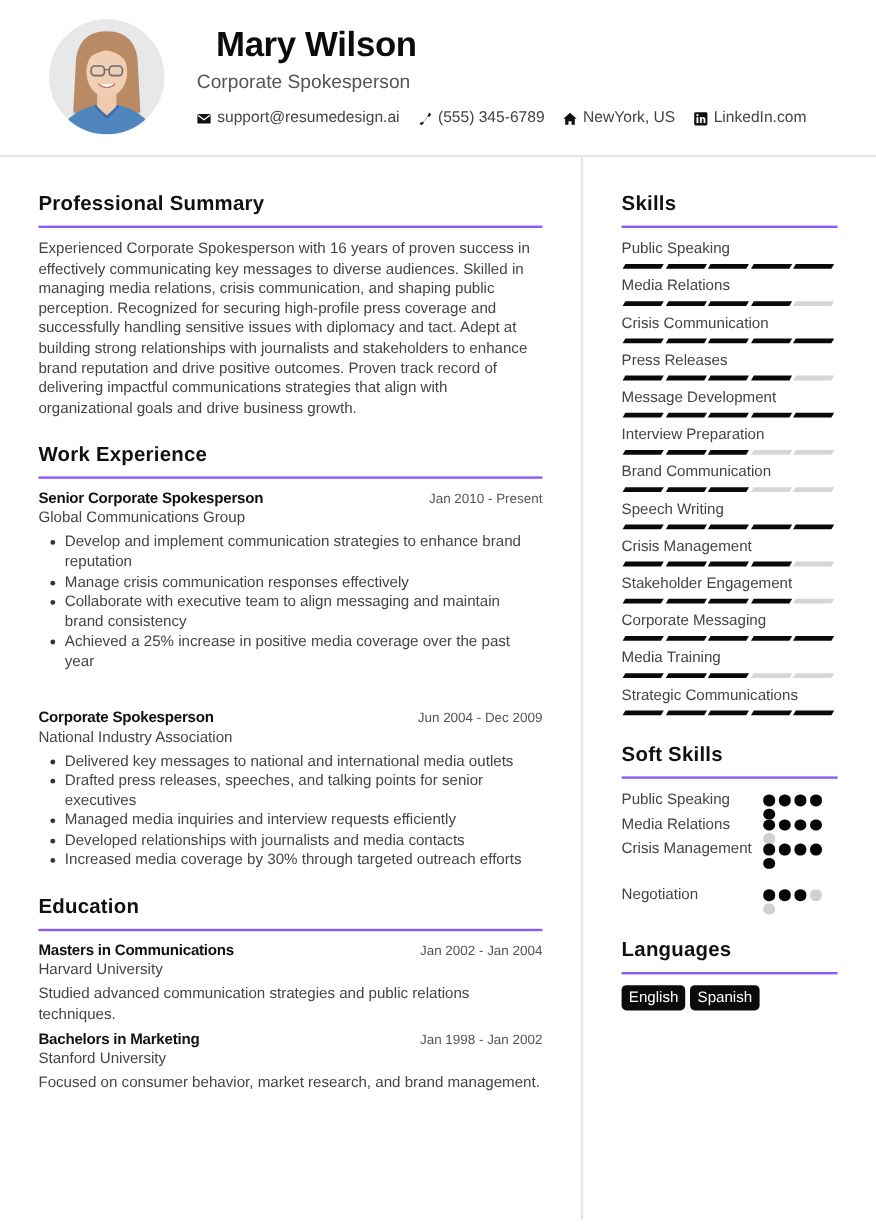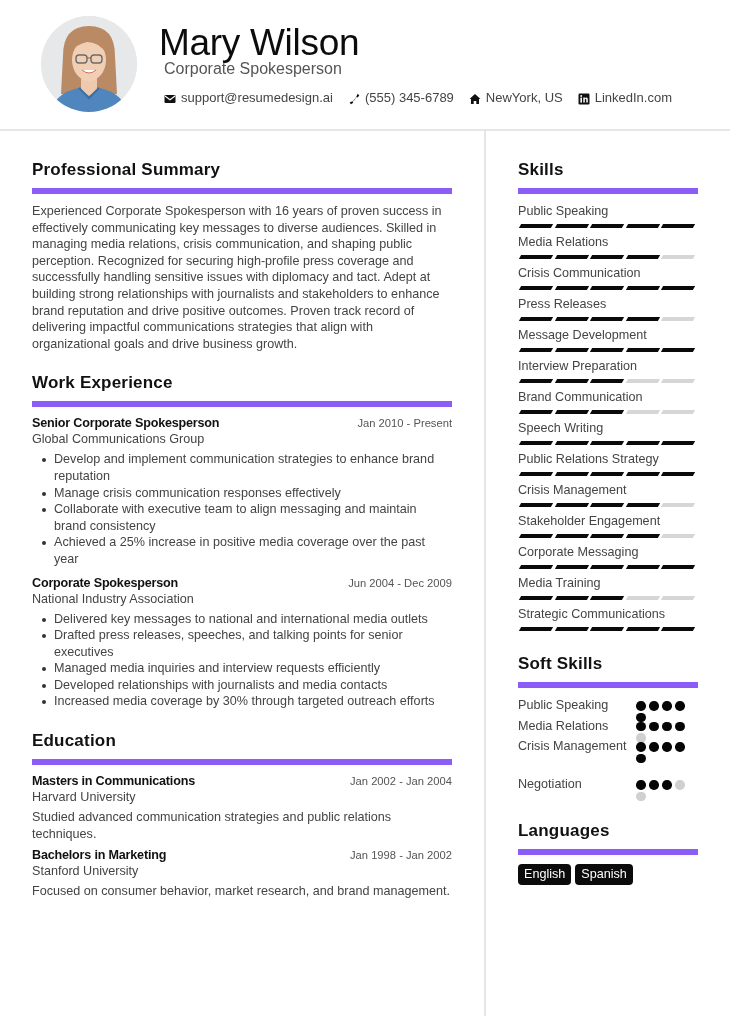--- a/index.html
+++ b/index.html
@@ -2,33 +2,33 @@
 <html><head>
 <meta charset="utf-8">
 <style>
   * { box-sizing: border-box; margin: 0; padding: 0; }
   html, body { width: 730px; height: 1024px; background: #ffffff; overflow: hidden; }
   body { font-family: "Liberation Sans", "DejaVu Sans", sans-serif; color: #3a3a3a; position: relative; }
 
   .header { position: absolute; left: 0; top: 0; width: 730px; height: 131px; border-bottom: 2px solid #e6e6e6; }
   .avatar { position: absolute; left: 41px; top: 16px; width: 96px; height: 96px; border-radius: 50%; background: #e8eaec; overflow: hidden; }
   .avatar svg { width: 96px; height: 96px; display: block; }
-  .name { position: absolute; left: 159px; top: 22px; font-size: 37px; font-weight: 400; color: #0c0c0c; letter-spacing: -0.3px; }
+  .name { position: absolute; left: 180px; top: 22px; font-size: 29px; font-weight: 700; color: #0c0c0c; letter-spacing: -0.3px; }
   .jobtitle { position: absolute; left: 164px; top: 60px; font-size: 16px; color: #555; }
   .contacts { position: absolute; left: 164px; top: 90px; display: flex; align-items: center; font-size: 13px; color: #444; white-space: nowrap; }
   .contact { display: flex; align-items: flex-end; margin-right: 15px; }
   .contact .ico { width: 12px; height: 12px; margin-right: 5px; display: inline-flex; align-items: center; justify-content: center; }
   .contact .ico svg { width: 12px; height: 12px; display: block; }
 
   .vdivider { position: absolute; left: 484px; top: 131px; width: 2px; height: 885px; background: #e6e6e6; }
 
   .left { position: absolute; left: 32px; top: 160px; width: 420px; }
   .right { position: absolute; left: 518px; top: 160px; width: 180px; }
 
-  .section-title { font-size: 17px; font-weight: bold; color: #111; letter-spacing: 0.2px; padding-bottom: 8px; border-bottom: 6px solid #8b5cf6; margin-bottom: 9px; }
+  .section-title { font-size: 17px; font-weight: bold; color: #111; letter-spacing: 0.2px; padding-bottom: 8px; border-bottom: 2px solid #8b5cf6; margin-bottom: 9px; }
   .summary { font-size: 12.6px; line-height: 16.6px; color: #444; margin-bottom: 21px; }
 
   .entry { margin-bottom: 12px; }
   .entry-head { display: flex; justify-content: space-between; align-items: baseline; }
   .entry-role { font-size: 12.6px; font-weight: bold; color: #111; letter-spacing: -0.2px; }
   .entry-date { font-size: 11.2px; color: #555; }
   .entry-org { font-size: 12.6px; color: #444; margin-top: 2px; }
   .bullets { list-style: none; margin-top: 5px; padding-left: 8px; }
   .bullets li { position: relative; padding-left: 14px; font-size: 12.6px; line-height: 16.6px; color: #444; }
   .bullets li::before { content: ""; position: absolute; left: 2px; top: 7px; width: 4px; height: 4px; border-radius: 50%; background: #333; }
@@ -115,21 +115,21 @@
 
 <div class="left">
   <section>
     <div class="section-title">Professional Summary</div>
     <p class="summary">Experienced Corporate Spokesperson with 16 years of proven success in effectively communicating key messages to diverse audiences. Skilled in managing media relations, crisis communication, and shaping public perception. Recognized for securing high-profile press coverage and successfully handling sensitive issues with diplomacy and tact. Adept at building strong relationships with journalists and stakeholders to enhance brand reputation and drive positive outcomes. Proven track record of delivering impactful communications strategies that align with organizational goals and drive business growth.</p>
   </section>
 
   <section>
     <div class="section-title">Work Experience</div>
 
-    <div class="entry" style="margin-bottom:8px;">
+    <div class="entry" style="margin-bottom:31px;">
       <div class="entry-head">
         <span class="entry-role">Senior Corporate Spokesperson</span>
         <span class="entry-date">Jan 2010 - Present</span>
       </div>
       <div class="entry-org">Global Communications Group</div>
       <ul class="bullets">
         <li>Develop and implement communication strategies to enhance brand reputation</li>
         <li>Manage crisis communication responses effectively</li>
         <li>Collaborate with executive team to align messaging and maintain brand consistency</li>
         <li>Achieved a 25% increase in positive media coverage over the past year</li>
@@ -253,30 +253,20 @@
           <div class="skill-name">Speech Writing</div>
           <div class="bars">
             <span class="bar on"></span>
             <span class="bar on"></span>
             <span class="bar on"></span>
             <span class="bar on"></span>
             <span class="bar on"></span>
           </div>
         </div>
         <div class="skill">
-          <div class="skill-name">Public Relations Strategy</div>
-          <div class="bars">
-            <span class="bar on"></span>
-            <span class="bar on"></span>
-            <span class="bar on"></span>
-            <span class="bar on"></span>
-            <span class="bar on"></span>
-          </div>
-        </div>
-        <div class="skill">
           <div class="skill-name">Crisis Management</div>
           <div class="bars">
             <span class="bar on"></span>
             <span class="bar on"></span>
             <span class="bar on"></span>
             <span class="bar on"></span>
             <span class="bar"></span>
           </div>
         </div>
         <div class="skill">

